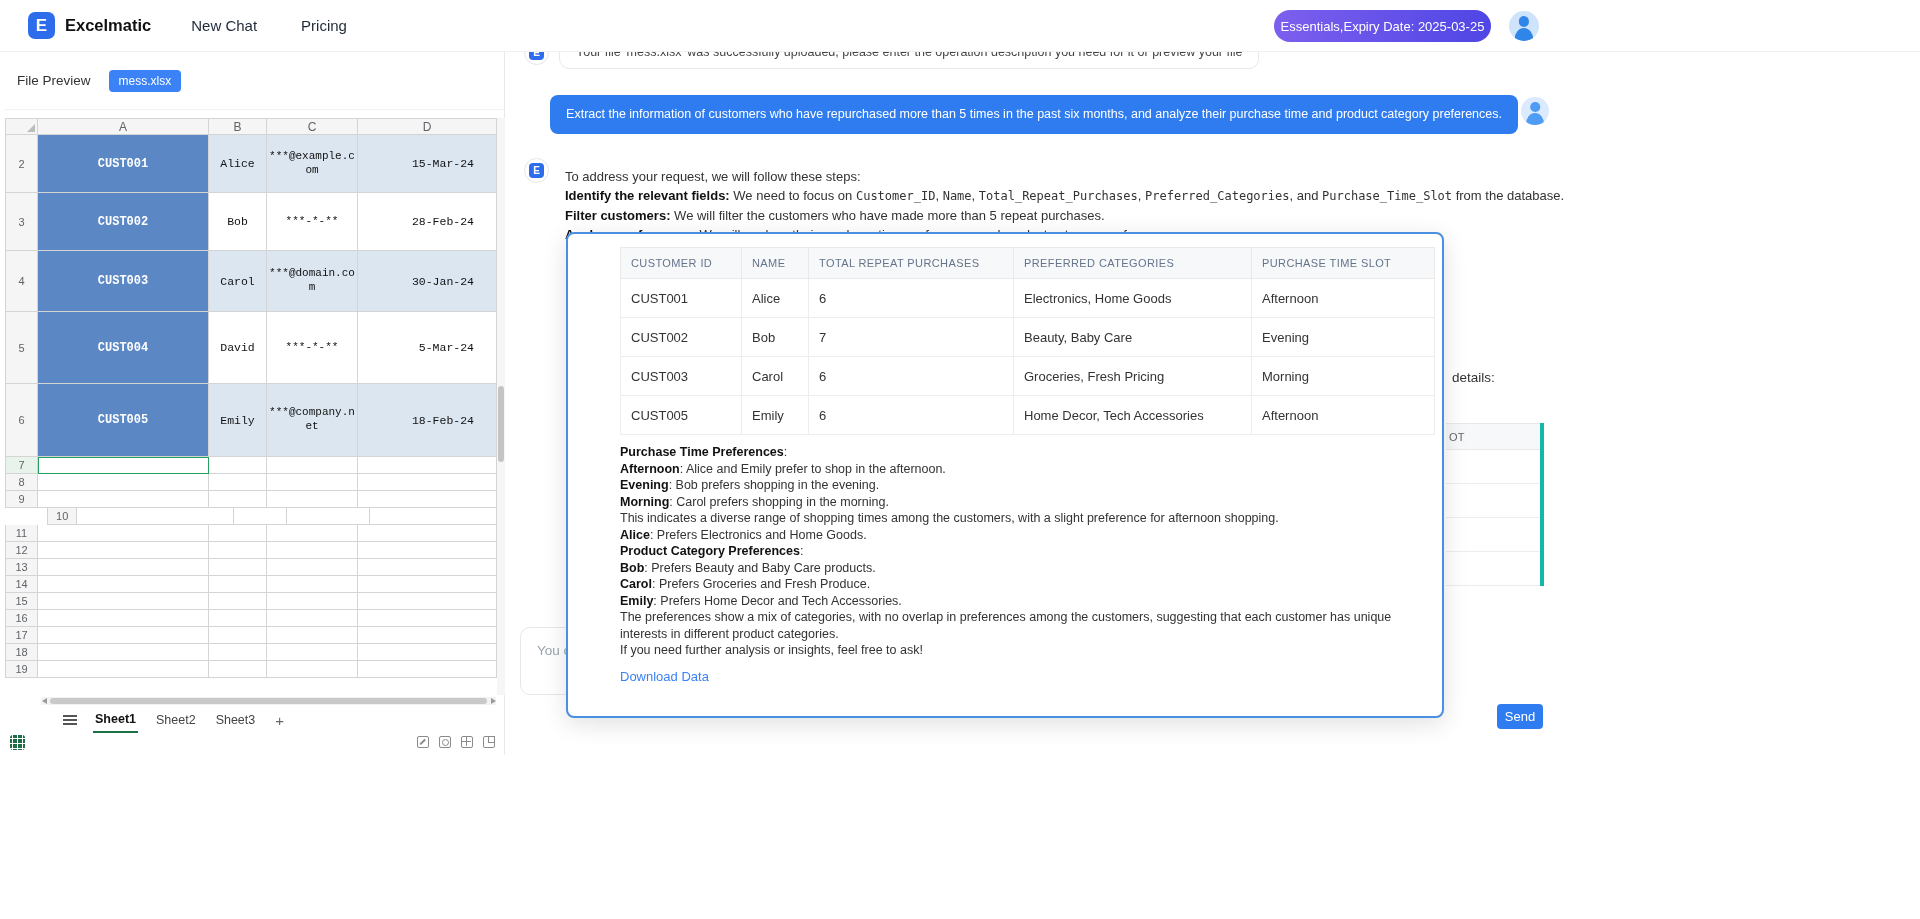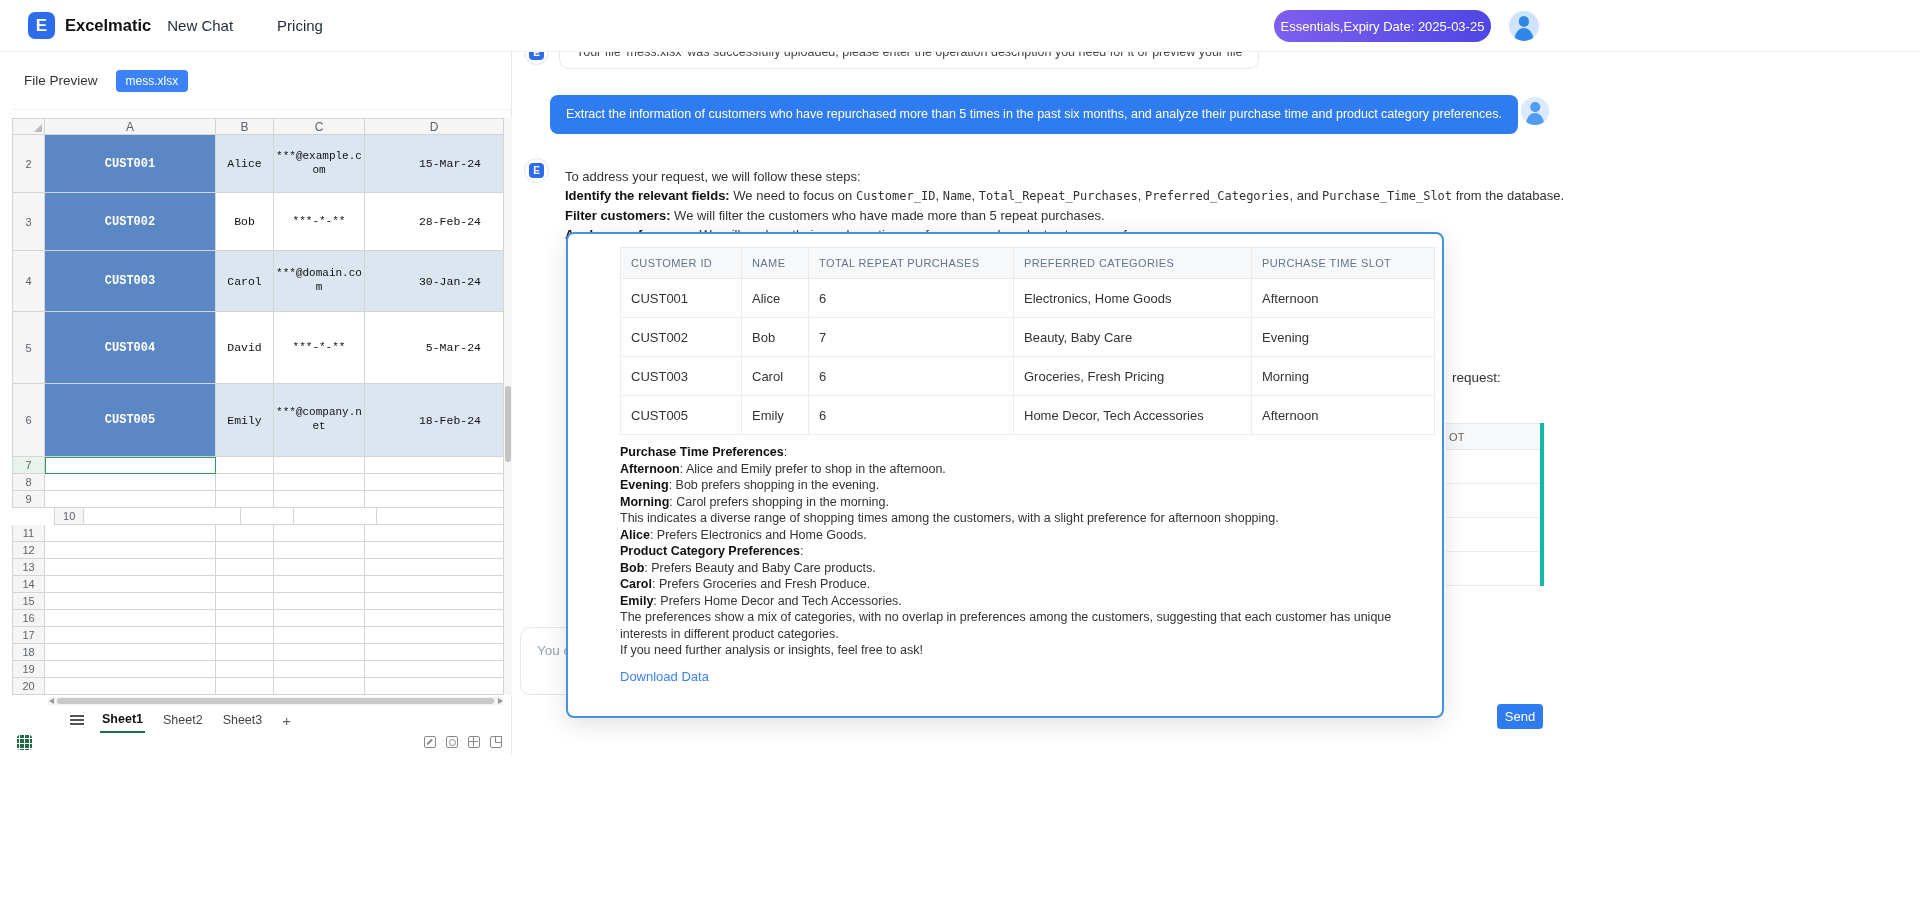--- a/index.html
+++ b/index.html
@@ -8,38 +8,38 @@
   .app { position:relative; width:1920px; height:919px; }
 
   
   .navbar { position:absolute; left:0; top:0; width:1920px; height:52px; background:#fff;
             border-bottom:1px solid #f0f0f0; z-index:50; display:flex; align-items:center; }
   .brand { display:flex; align-items:center; gap:10px; margin-left:28px; cursor:pointer; }
   .logo { width:27px; height:27px; border-radius:7px; background:#2d6cea; color:#fff;
           font-weight:700; font-size:17px; display:flex; align-items:center; justify-content:center; }
   .brand-name { font-size:16.5px; font-weight:700; color:#111; }
   .nav-link { font-size:15px; color:#1f2937; text-decoration:none; cursor:pointer; }
-  .nav-link.nl1 { margin-left:16px; }
+  .nav-link.nl1 { margin-left:40px; }
   .nav-link.nl2 { margin-left:44px; }
   .pill { position:absolute; left:1274px; top:10px; width:217px; height:32px; border-radius:16px;
           background:linear-gradient(90deg,#7d5fee,#4f46e5); color:#fff; font-size:13px;
           display:flex; align-items:center; justify-content:center; cursor:pointer; }
   .nav-avatar { position:absolute; left:1509px; top:11px; width:30px; height:30px; border-radius:50%;
                 background:#cfe4fb; cursor:pointer; overflow:hidden; }
 
   
   .person { position:relative; display:block; width:100%; height:100%; }
   .person::before { content:""; position:absolute; left:50%; top:18%; width:34%; height:34%;
                     transform:translateX(-50%); border-radius:50%; background:var(--pc,#2f86e8); }
   .person::after  { content:""; position:absolute; left:50%; top:58%; width:64%; height:44%;
                     transform:translateX(-50%); border-radius:50% 50% 10% 10% / 90% 90% 10% 10%;
                     background:var(--pc,#2f86e8); }
 
   
-  .left-panel { position:absolute; left:12px; top:52px; width:500px; height:703px; background:#fff;
+  .left-panel { position:absolute; left:5px; top:52px; width:500px; height:703px; background:#fff;
                 border-right:1px solid #e8e8e8; z-index:20; }
   .fp-header { position:absolute; left:0; top:0; width:100%; height:58px;
                border-bottom:1px solid #f2f2f2; display:flex; align-items:center; }
   .fp-label { margin-left:12px; font-size:13.5px; color:#333; }
   .fp-badge { margin-left:18px; background:#3b82f6; color:#fff; font-size:12px; padding:4px 10px;
               border-radius:4px; cursor:pointer; }
 
   .grid { position:absolute; left:0; top:66px; width:492px; }
   .grow { display:flex; }
   .gcell { border-right:1px solid #d4d4d4; border-bottom:1px solid #d4d4d4; overflow:hidden;
@@ -286,27 +286,20 @@
             <div class="gcell" style="width: 91px;"></div>
             <div class="gcell" style="width: 139px;"></div>
           </div>
           <div class="grow" style="height: 17px;">
             <div class="gcell rn">19</div>
             <div class="gcell cae"></div>
             <div class="gcell" style="width: 58px;"></div>
             <div class="gcell" style="width: 91px;"></div>
             <div class="gcell" style="width: 139px;"></div>
           </div>
-          <div class="grow" style="height: 17px;">
-            <div class="gcell rn">20</div>
-            <div class="gcell cae"></div>
-            <div class="gcell" style="width: 58px;"></div>
-            <div class="gcell" style="width: 91px;"></div>
-            <div class="gcell" style="width: 139px;"></div>
-          </div>
         </div>
     </div>
 
     <div class="vscroll">
         <div class="vthumb"></div>
       </div>
     <div class="hscroll">
         <div class="hthumb"></div>
       </div>
     <div class="harrow l"></div>
@@ -346,21 +339,21 @@
   <div class="bot-avatar" style="left:524px; top:158px;">
     <span class="elogo-mini">E</span>
   </div>
   <div class="steps">
     <div class="line">To address your request, we will follow these steps:</div>
     <div class="line"><b>Identify the relevant fields:</b><span> We need to focus on </span><code>Customer_ID</code><span>, </span><code>Name</code><span>, </span><code>Total_Repeat_Purchases</code><span>, </span><code>Preferred_Categories</code><span>, and </span><code>Purchase_Time_Slot</code><span> from the database.</span></div>
     <div class="line"><b>Filter customers:</b><span> We will filter the customers who have made more than 5 repeat purchases.</span></div>
     <div class="line"><b>Analyze preferences:</b><span> We will analyze their purchase time preferences and product category preferences.</span></div>
   </div>
 
-  <div class="frag-details">request:</div>
+  <div class="frag-details">details:</div>
   <div class="frag-table">
     <div class="frag-head">OT</div>
     <div class="frag-row"></div>
     <div class="frag-row"></div>
     <div class="frag-row"></div>
     <div class="frag-row"></div>
   </div>
 
   <div class="chat-input">
     <span class="ph">You c</span>

